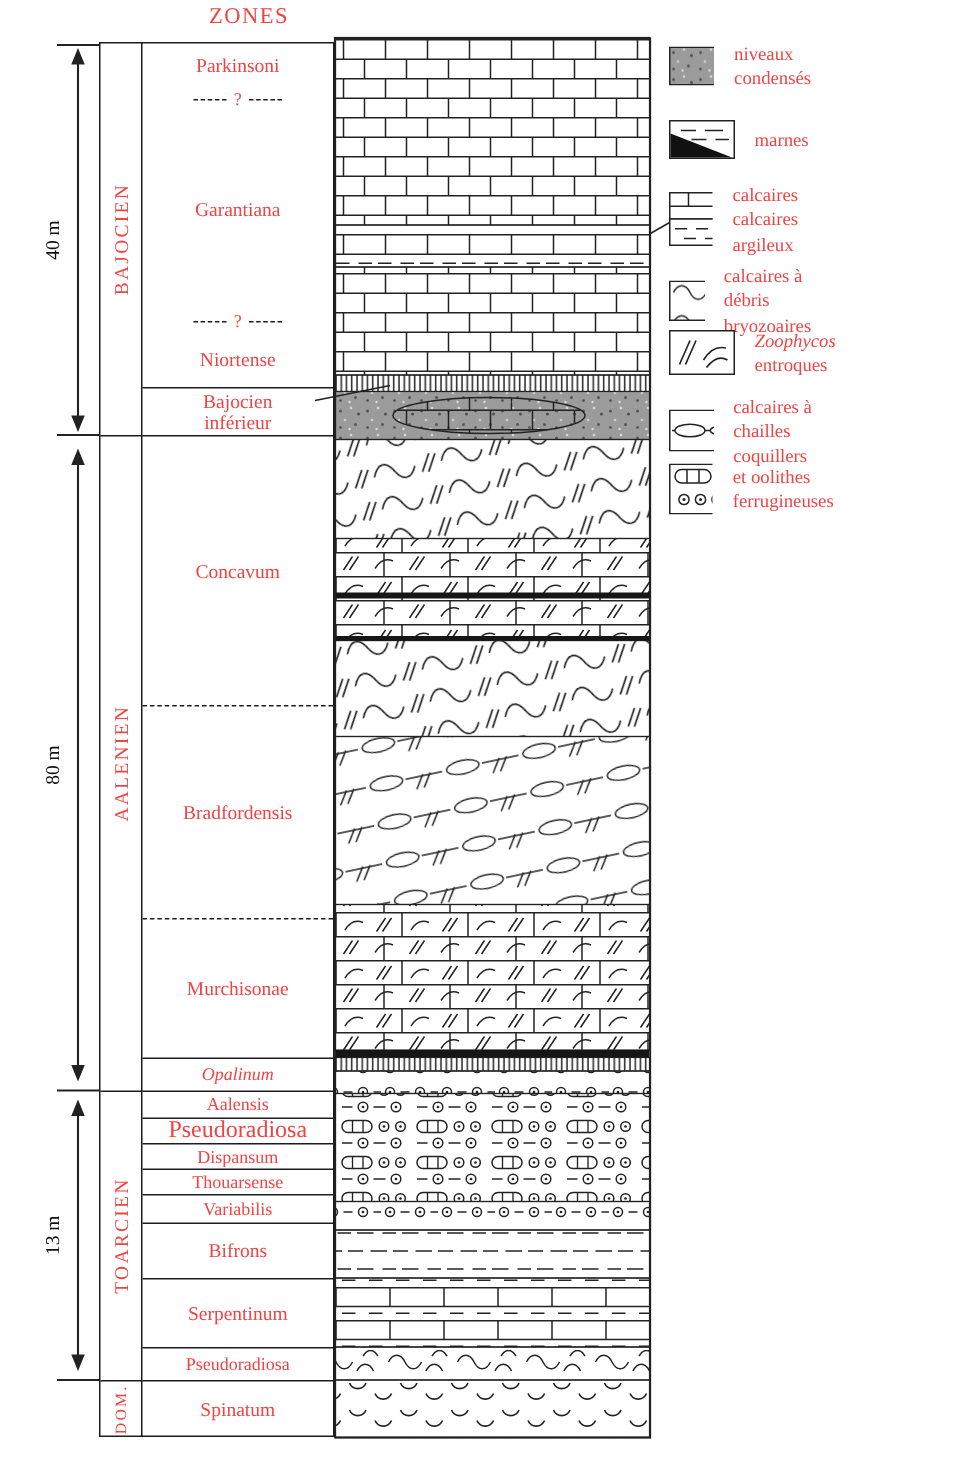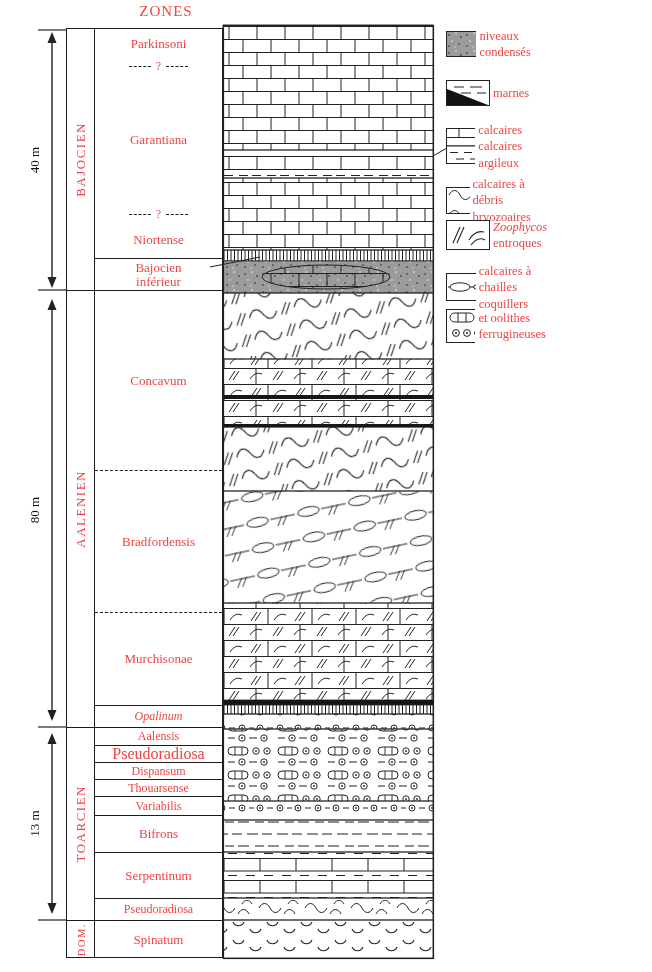--- a/index.html
+++ b/index.html
@@ -16,21 +16,21 @@
             justify-content:center;box-sizing:border-box;text-align:center;}
   .div-solid{border-bottom:1.4px solid #1c1c1c;}
   .div-dashed{border-bottom:1.6px dashed #1c1c1c;}
   .wraplbl{display:block;width:84px;text-align:center;line-height:1.05;}
   .uncertain .dashseg{width:22px;border-top:1.6px dashed #1c1c1c;margin:0 5px;}
   .stage-box{position:absolute;left:0;right:0;display:flex;align-items:center;
              justify-content:center;box-sizing:border-box;}
   .stage-box span{writing-mode:vertical-rl;transform:rotate(180deg);
                   font-size:13px;letter-spacing:1.5px;}
   #legend{position:absolute;left:420px;top:0;z-index:2;}
-  .legend-entry{position:absolute;left:0;display:flex;align-items:center;gap:3px;}
+  .legend-entry{position:absolute;left:0;display:flex;align-items:center;gap:13px;}
   .legend-label{font-size:12.5px;line-height:1.3;}
   .legend-label span{display:block;}
   .italic{font-style:italic;}
 </style>
 </head>
 <body>
 
 <div id="page">
 
   <div id="title">ZONES</div>

